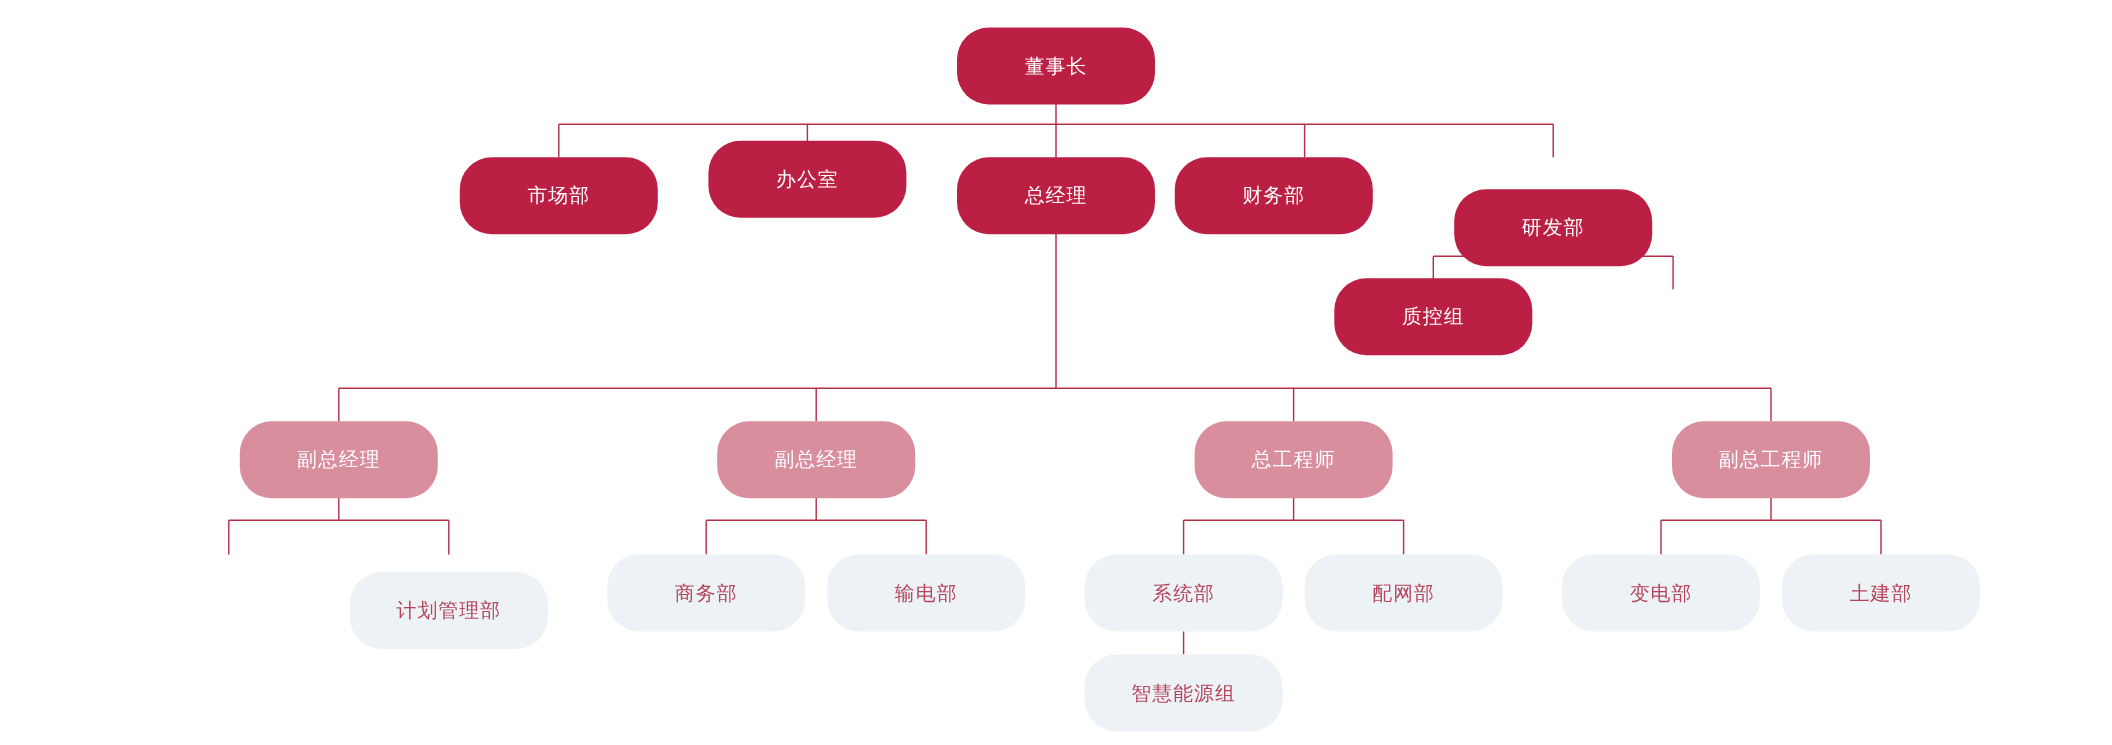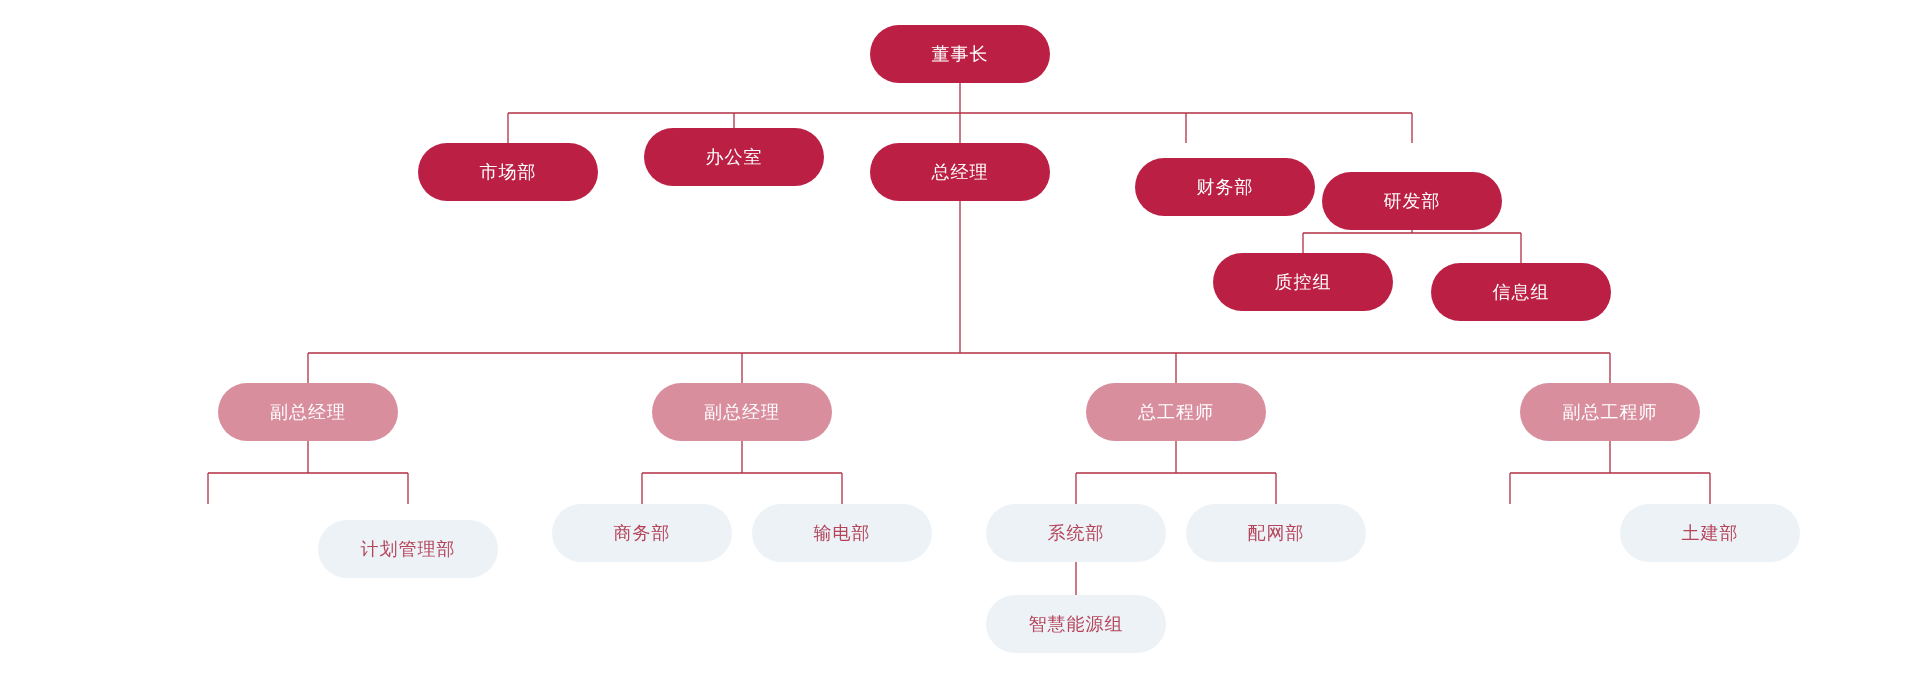--- a/index.html
+++ b/index.html
@@ -20,21 +20,21 @@
     width: 1920px; height: 677px;
   }
   svg.connectors path {
     fill: none;
     stroke: var(--connector, #b23046);
     stroke-width: 1.3;
   }
   .pill {
     position: absolute;
     width: 180px;
-    height: 58px;
+    height: 70px;
     border-radius: 29px;
     display: flex;
     align-items: center;
     justify-content: center;
     font-size: 18px;
     letter-spacing: 1px;
     box-sizing: border-box;
     white-space: nowrap;
     user-select: none;
   }
@@ -72,32 +72,29 @@
 
   <div class="pill pill--dark" style="left:418px; top:143px;">
     <span>市场部</span>
   </div>
   <div class="pill pill--dark" style="left:644px; top:128px;">
     <span>办公室</span>
   </div>
   <div class="pill pill--dark" style="left:870px; top:143px;">
     <span>总经理</span>
   </div>
-  <div class="pill pill--dark" style="left:1135px; top:143px;margin-top:15px;">
+  <div class="pill pill--dark" style="left:1068px; top:143px;">
     <span>财务部</span>
   </div>
   <div class="pill pill--dark" style="left:1322px; top:143px;margin-top:29px;">
     <span>研发部</span>
   </div>
 
   <div class="pill pill--dark" style="left:1213px; top:253px;">
     <span>质控组</span>
-  </div>
-  <div class="pill pill--dark" style="left:1431px; top:263px;">
-    <span>信息组</span>
   </div>
 
   <div class="pill pill--pink" style="left:218px; top:383px;">
     <span>副总经理</span>
   </div>
   <div class="pill pill--pink" style="left:652px; top:383px;">
     <span>副总经理</span>
   </div>
   <div class="pill pill--pink" style="left:1086px; top:383px;">
     <span>总工程师</span>
@@ -114,20 +111,23 @@
   </div>
   <div class="pill pill--light" style="left:752px; top:504px;">
     <span>输电部</span>
   </div>
   <div class="pill pill--light" style="left:986px; top:504px;">
     <span>系统部</span>
   </div>
   <div class="pill pill--light" style="left:1186px; top:504px;">
     <span>配网部</span>
   </div>
+  <div class="pill pill--light" style="left:1420px; top:504px;">
+    <span>变电部</span>
+  </div>
   <div class="pill pill--light" style="left:1620px; top:504px;">
     <span>土建部</span>
   </div>
 
   <div class="pill pill--light" style="left:986px; top:595px;">
     <span>智慧能源组</span>
   </div>
 
 </div>
 

